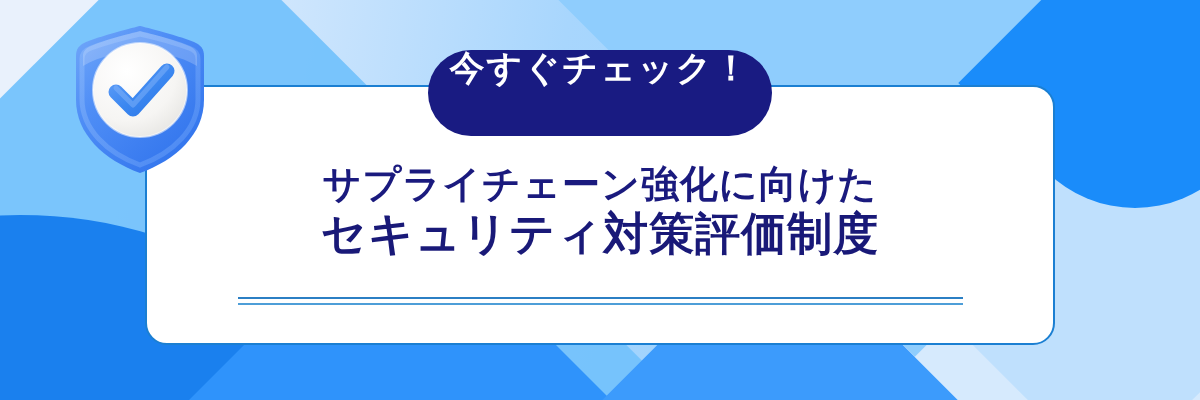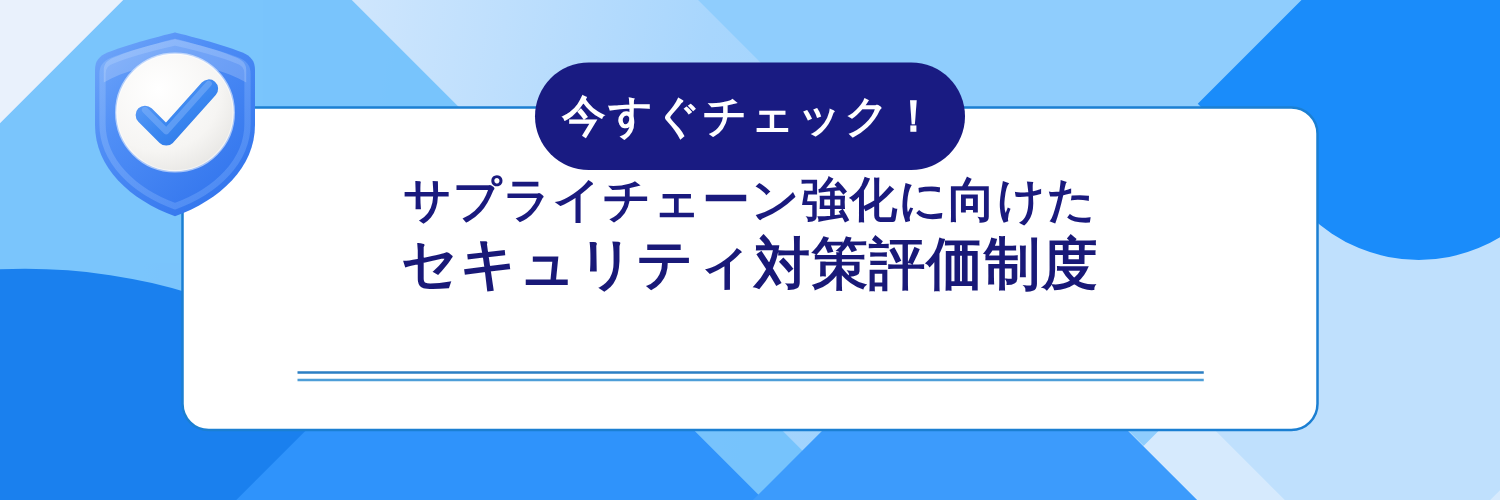--- a/index.html
+++ b/index.html
@@ -166,37 +166,37 @@
   .badge {
     position: absolute;
     left: 428px;
     top: 50px;
     width: 344px;
     height: 86px;
     background: #191b82;
     border-radius: 44px;
     z-index: 8;
     display: flex;
-    align-items: center;
+    align-items: flex-start;
     justify-content: center;
   }
   .badge-text {
     color: #ffffff;
     font-size: 35px;
     font-weight: 700;
     letter-spacing: 2px;
     line-height: 1;
     white-space: nowrap;
   }
 
   
   .headline {
     position: absolute;
     left: 145px;
-    top: 140px;
+    top: 163px;
     width: 910px;
     z-index: 7;
     text-align: center;
   }
   .hl-line1 {
     color: #1a1a7e;
     font-size: 38px;
     font-weight: 700;
     line-height: 1.14;
     letter-spacing: 1px;

